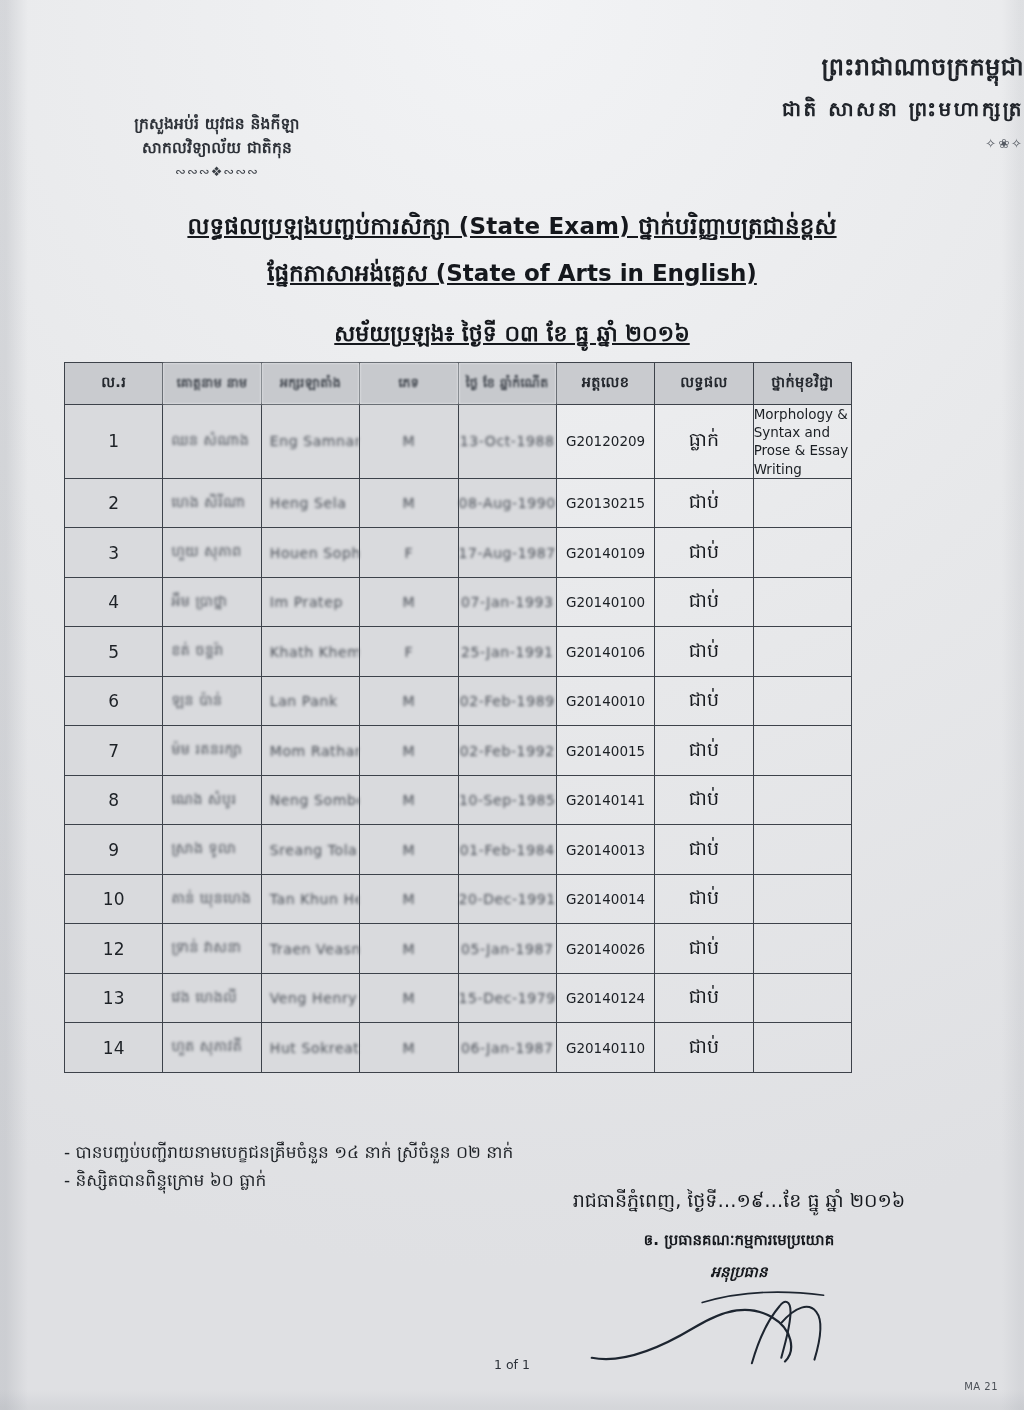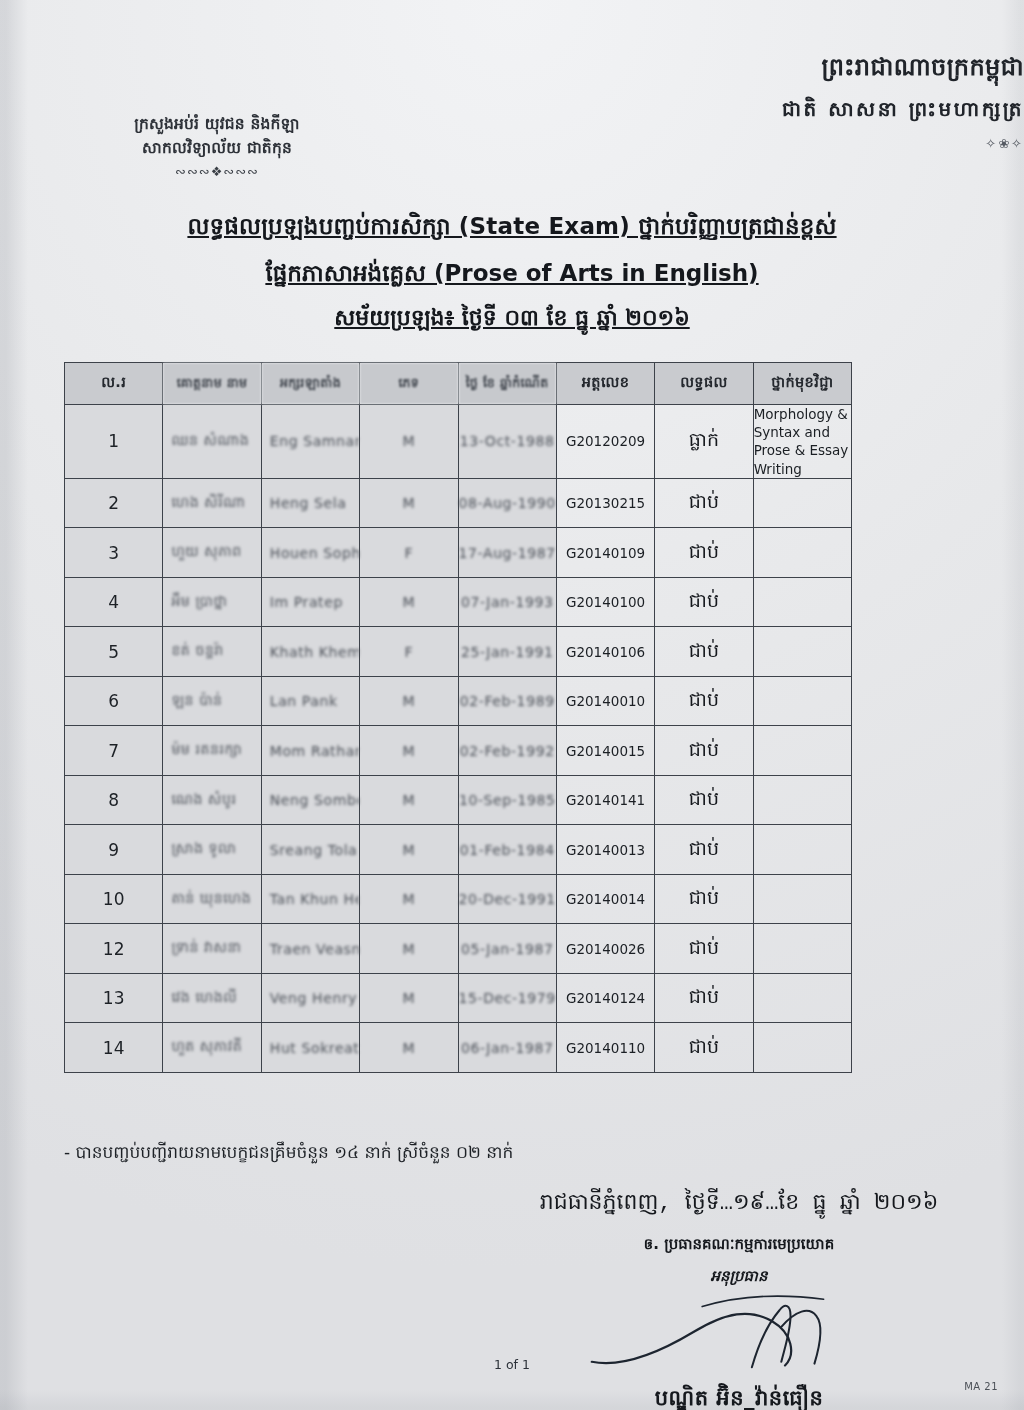--- a/index.html
+++ b/index.html
@@ -82,21 +82,21 @@
   .titleblock {
     position: absolute;
     left: 0; right: 0;
     top: 212px;
     text-align: center;
     color: #15181d;
     text-decoration: underline;
   }
   .titleblock .t1 { font-size: 23px; font-weight: bold; letter-spacing: .2px; }
   .titleblock .t2 { margin-top: 14px; font-size: 23px; font-weight: bold; }
-  .titleblock .t3 { margin-top: 12px; font-size: 22px; font-weight: bold; }
+  .titleblock .t3 { margin-top: 28px; font-size: 22px; font-weight: bold; }
 
   
   .tablewrap {
     position: absolute;
     left: 64px;
     top: 362px;
     width: 788px;
   }
   table.grades {
     border-collapse: collapse;
@@ -166,21 +166,21 @@
     line-height: 1.65;
   }
   .signblock {
     position: absolute;
     right: 70px;
     top: 1188px;
     width: 430px;
     text-align: center;
     color: #15181d;
   }
-  .signblock .place { font-size: 22px; font-family: Liberation Mono, monospace; }
+  .signblock .place { font-size: 19px; }
   .signblock .role { margin-top: 14px; font-size: 15px; font-weight: bold; }
   .signblock .approve { margin-top: 10px; font-size: 15px; font-weight: bold; font-style: italic; }
   .sig-svg { margin-top: 2px; height: 92px; }
   .signer {
     margin-top: -2px;
     font-size: 21px;
     font-weight: bold;
     letter-spacing: .5px;
   }
   .pagenum {
@@ -213,21 +213,21 @@
   </div>
 
   <div class="kingdom">
     <div class="k1">ព្រះរាជាណាចក្រកម្ពុជា</div>
     <div class="k2">ជាតិ សាសនា ព្រះមហាក្សត្រ</div>
     <div class="k3">✧❀✧</div>
   </div>
 
   <div class="titleblock">
     <div class="t1">លទ្ធផលប្រឡងបញ្ចប់ការសិក្សា (State Exam) ថ្នាក់បរិញ្ញាបត្រជាន់ខ្ពស់</div>
-    <div class="t2">ផ្នែកភាសាអង់គ្លេស (Prose  of  Arts  in  English)</div>
+    <div class="t2">ផ្នែកភាសាអង់គ្លេស (State  of  Arts  in  English)</div>
     <div class="t3">សម័យប្រឡង៖ ថ្ងៃទី ០៣ ខែ ធ្នូ ឆ្នាំ ២០១៦</div>
   </div>
 
   <div class="tablewrap">
     <table class="grades">
       <thead>
         <tr>
           <th class="clear">ល.រ</th>
           <th>គោត្តនាម នាម</th>
           <th>អក្សរឡាតាំង</th>
@@ -472,30 +472,30 @@
             <td class="c-id">G20140110</td>
             <td class="c-res">ជាប់</td>
             <td class="c-note"></td>
           </tr>
         </tbody>
     </table>
   </div>
 
   <div class="notes">
     <div>- បានបញ្ជប់បញ្ជីរាយនាមបេក្ខជនគ្រឹមចំនួន ១៤ នាក់ ស្រីចំនួន ០២ នាក់</div>
+    <div>- និស្សិតបានពិន្ទុក្រោម ៦០ ធ្លាក់</div>
   </div>
 
   <div class="signblock">
     <div class="place">រាជធានីភ្នំពេញ, ថ្ងៃទី…១៩…ខែ ធ្នូ ឆ្នាំ ២០១៦</div>
     <div class="role">ឲ. ប្រធានគណៈកម្មការមេប្រយោគ</div>
     <div class="approve">អនុប្រធាន</div>
     <svg class="sig-svg" viewBox="0 0 400 100">
       <path d="M40 78 C70 84 110 70 150 46 C186 24 212 20 236 34 C258 47 262 70 250 82" fill="none" stroke="#1d2530" stroke-width="2.4" stroke-linecap="round"></path>
       <path d="M214 84 C222 56 232 36 244 22 C250 14 256 16 256 28 C256 44 250 62 246 78" fill="none" stroke="#1d2530" stroke-width="2.2" stroke-linecap="round"></path>
       <path d="M246 40 C262 22 276 18 284 28 C292 38 288 60 282 80" fill="none" stroke="#1d2530" stroke-width="2.2" stroke-linecap="round"></path>
       <path d="M160 18 C200 6 246 4 292 10" fill="none" stroke="#1d2530" stroke-width="1.8" stroke-linecap="round"></path>
     </svg>
-    <div class="signer">បណ្ឌិត អ៊ិន_វ៉ាន់ធឿន</div>
   </div>
 
   <div class="pagenum">1 of 1</div>
   <div class="corner-code">MA 21</div>
 </div>
 
 </body></html>

